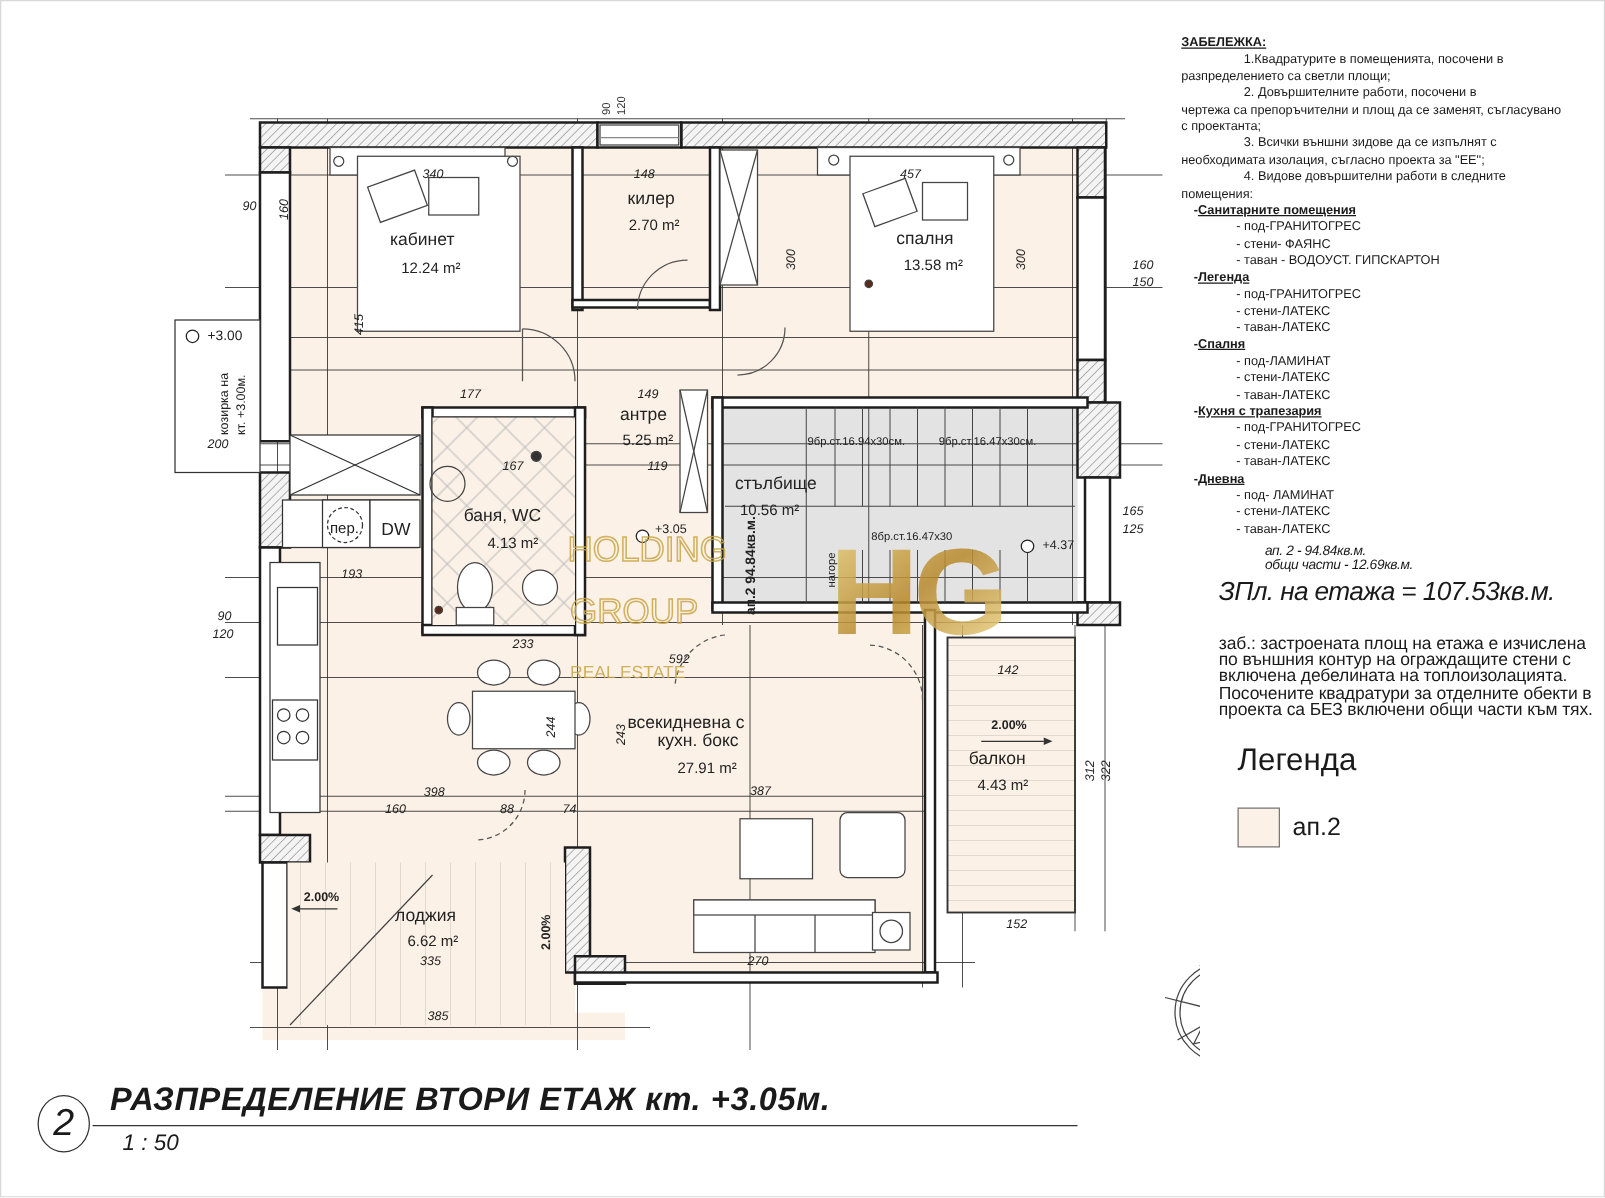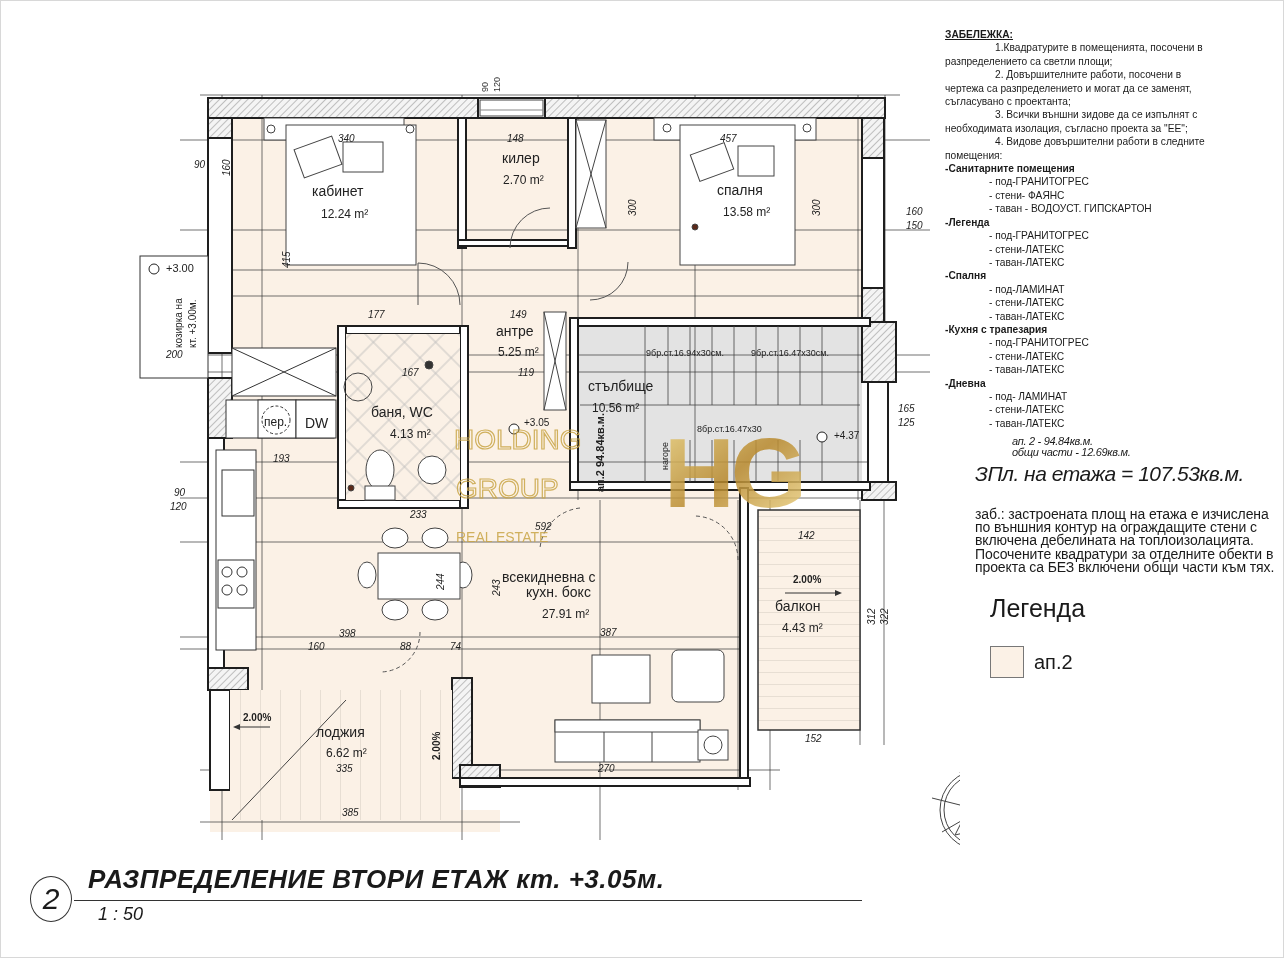--- a/index.html
+++ b/index.html
@@ -2,21 +2,21 @@
 <html><head>
 <meta charset="utf-8">
 <style>
   html,body{margin:0;padding:0;background:#fff;}
   body{width:1284px;height:958px;position:relative;overflow:hidden;font-family:"Liberation Sans",sans-serif;color:#1a1a1a;}
   .frame{position:absolute;left:0;top:0;width:1282px;height:956px;border:1px solid #d8d8d8;}
   #plan{position:absolute;left:0;top:0;width:960px;height:850px;}
   .notes{position:absolute;left:945px;top:28px;width:306px;font-size:10.2px;line-height:13.4px;}
   .notes .hdr{font-weight:bold;text-decoration:underline;}
   .notes .p{text-indent:50px;}
-  .notes .sec{font-weight:bold;}
+  .notes .sec{font-weight:bold;text-decoration:underline;margin-left:10px;}
   .notes .sec::before{content:"- ";text-decoration:none;display:inline-block;}
   .notes .item{margin-left:44px;}
   .notes .item::before{content:"- ";}
   .summary{position:absolute;left:975px;top:436px;width:308px;}
   .summary .small{font-style:italic;font-weight:normal;font-size:11px;line-height:11px;letter-spacing:-0.3px;margin-left:37px;}
   .summary .big{font-style:italic;font-size:21px;margin-top:4px;letter-spacing:-0.5px;}
   .summary .remark{font-size:14px;line-height:13.2px;margin-top:22px;letter-spacing:-0.1px;}
   .legend{position:absolute;left:990px;top:594px;}
   .legend .title{font-size:25px;margin-bottom:18px;}
   .legend .row{display:flex;align-items:center;height:42px;}
@@ -360,21 +360,21 @@
     <polygon points="15,-54 -25,25 5,18" fill="#fff" stroke="#444"></polygon>
     <polygon points="15,-54 5,18 20,38" fill="url(#hatch)" stroke="#444"></polygon>
   </g>
 </svg>
 
 <div class="notes">
   <div class="hdr">ЗАБЕЛЕЖКА:</div>
   <div class="p">1.Квадратурите в помещенията, посочени в</div>
   <div>разпределението са светли площи;</div>
   <div class="p">2. Довършителните работи, посочени в</div>
-  <div>чертежа са разпределението и могат да се заменят, съгласувано с проектанта;</div>
+  <div>чертежа са препоръчителни и площ да се заменят, съгласувано с проектанта;</div>
   <div class="p">3. Всички външни зидове да се изпълнят с</div>
   <div>необходимата изолация, съгласно проекта за "ЕЕ";</div>
   <div class="p">4. Видове довършителни работи в следните</div>
   <div>помещения:</div>
 
   <div class="sec">Санитарните помещения</div>
   <div class="item">под-ГРАНИТОГРЕС</div>
   <div class="item">стени- ФАЯНС</div>
   <div class="item">таван - ВОДОУСТ. ГИПСКАРТОН</div>
 

